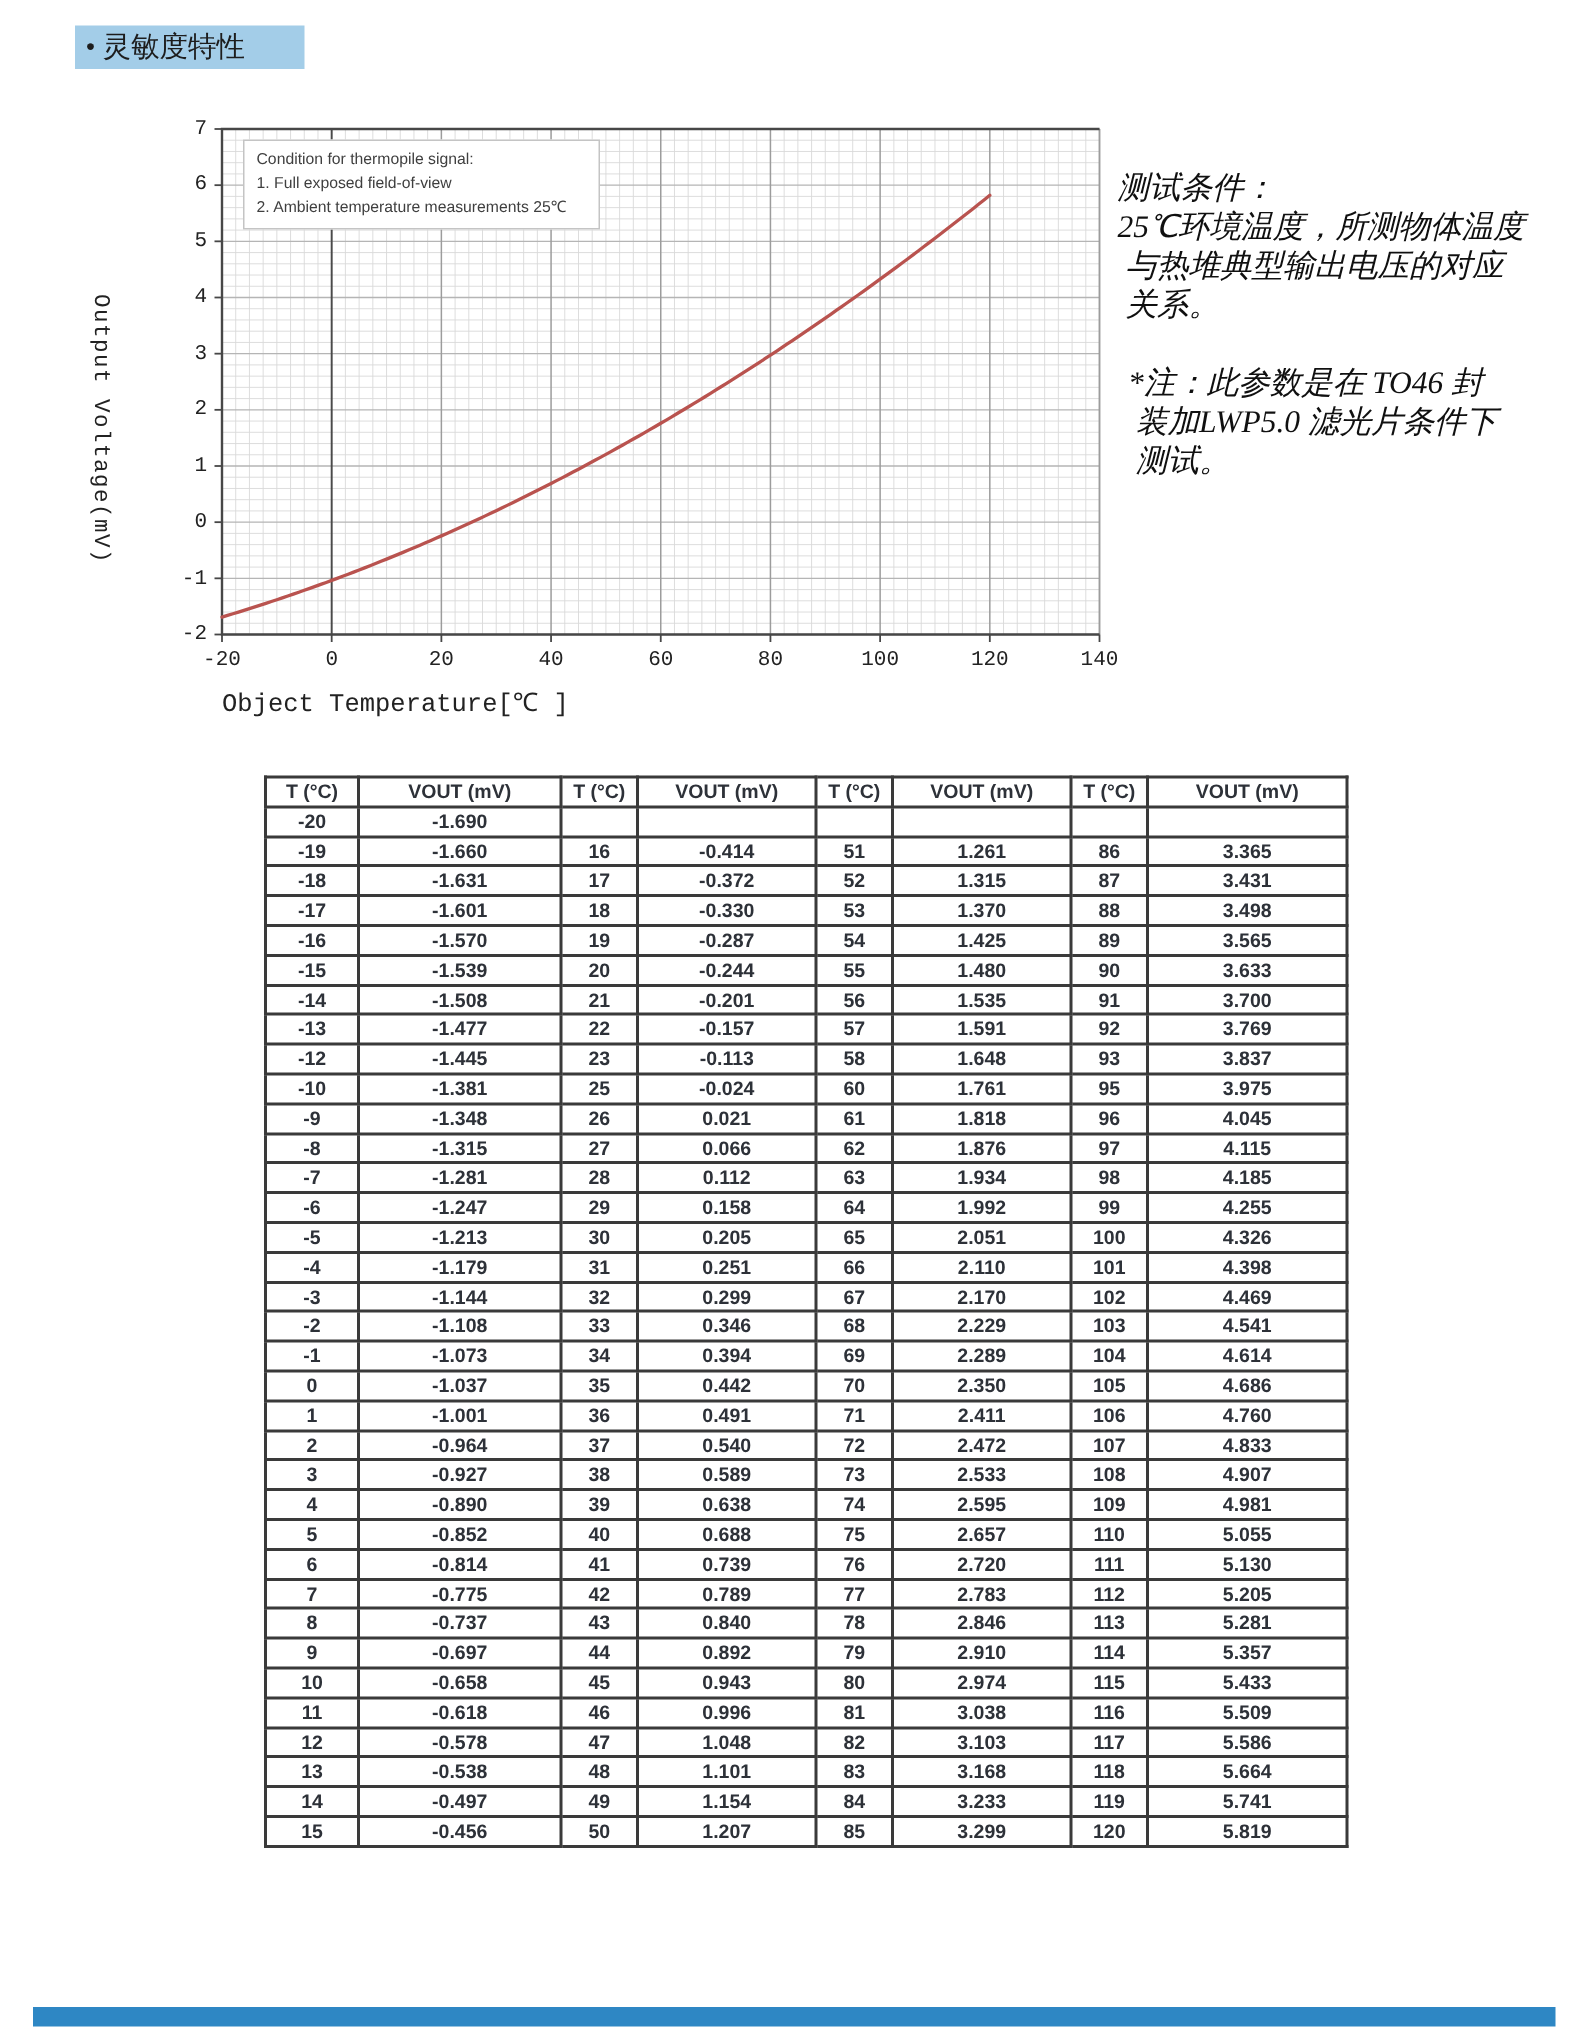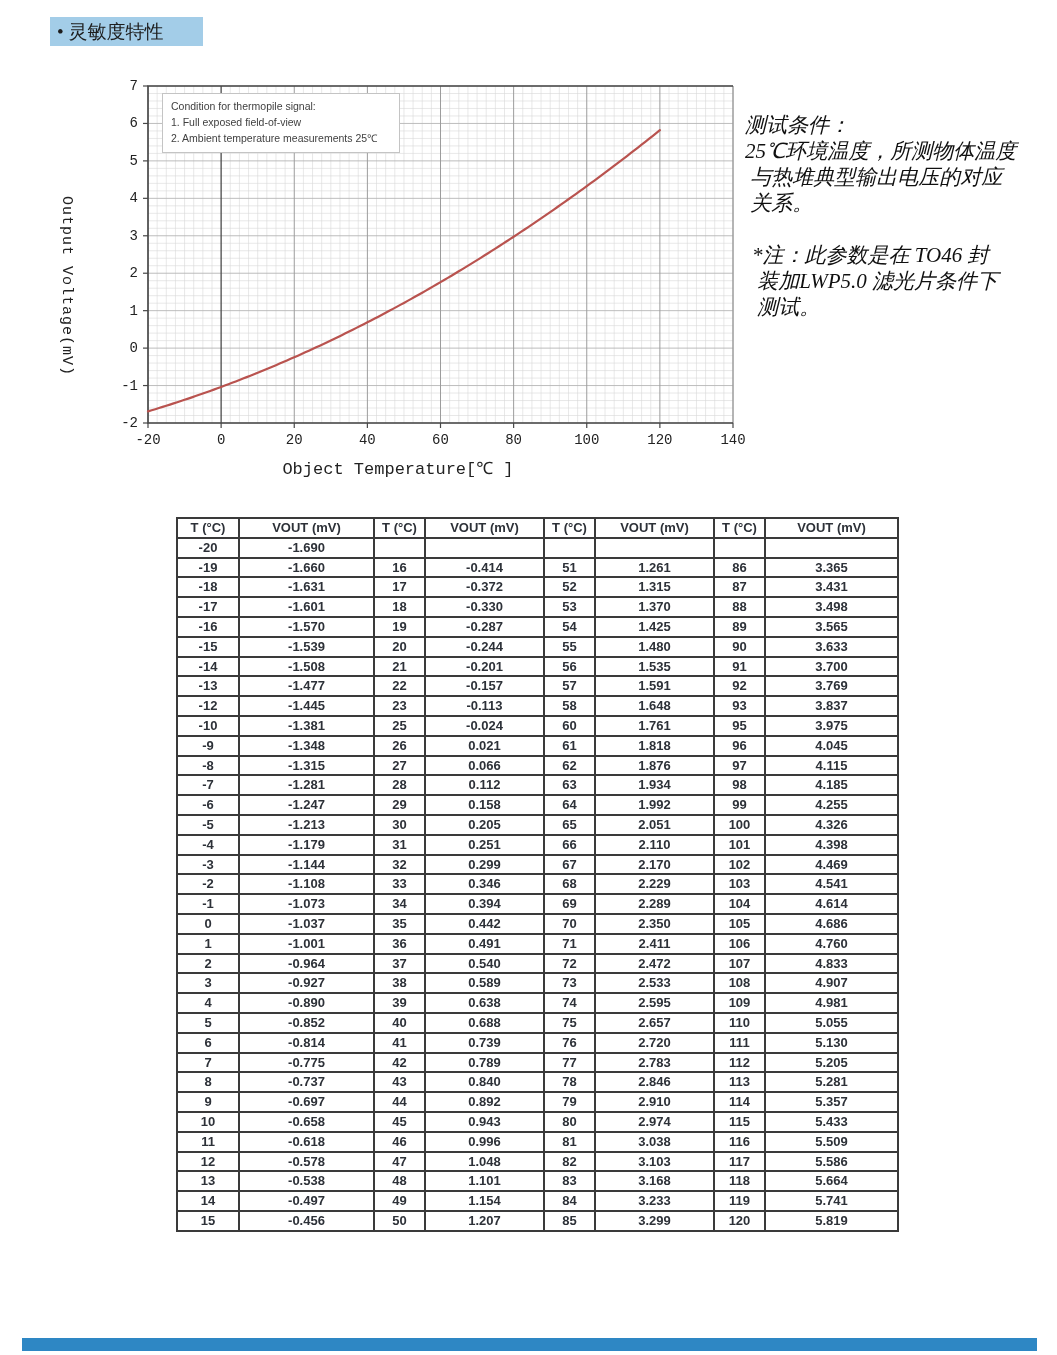--- a/index.html
+++ b/index.html
@@ -17,21 +17,21 @@
   
   #chart-region{position:absolute;left:0;top:0;}
   #plot-svg{position:absolute;left:148px;top:86px;overflow:visible;}
   .y-axis-title{
     position:absolute;left:58px;top:196px;
     writing-mode:vertical-rl;text-orientation:mixed;
     font-family:"Liberation Mono",monospace;font-size:15px;color:#222;
     letter-spacing:1px;white-space:nowrap;
   }
   .x-axis-title{
-    position:absolute;left:148px;top:456px;width:500px;text-align:center;
+    position:absolute;left:148px;top:456px;width:500px;
     font-family:"Liberation Mono",monospace;font-size:17px;color:#222;
     white-space:pre;
   }
   .y-tick-label{
     position:absolute;width:40px;text-align:right;
     font-family:"Liberation Mono",monospace;font-size:14px;color:#222;
   }
   .x-tick-label{
     position:absolute;width:48px;text-align:center;
     font-family:"Liberation Mono",monospace;font-size:14px;color:#222;

